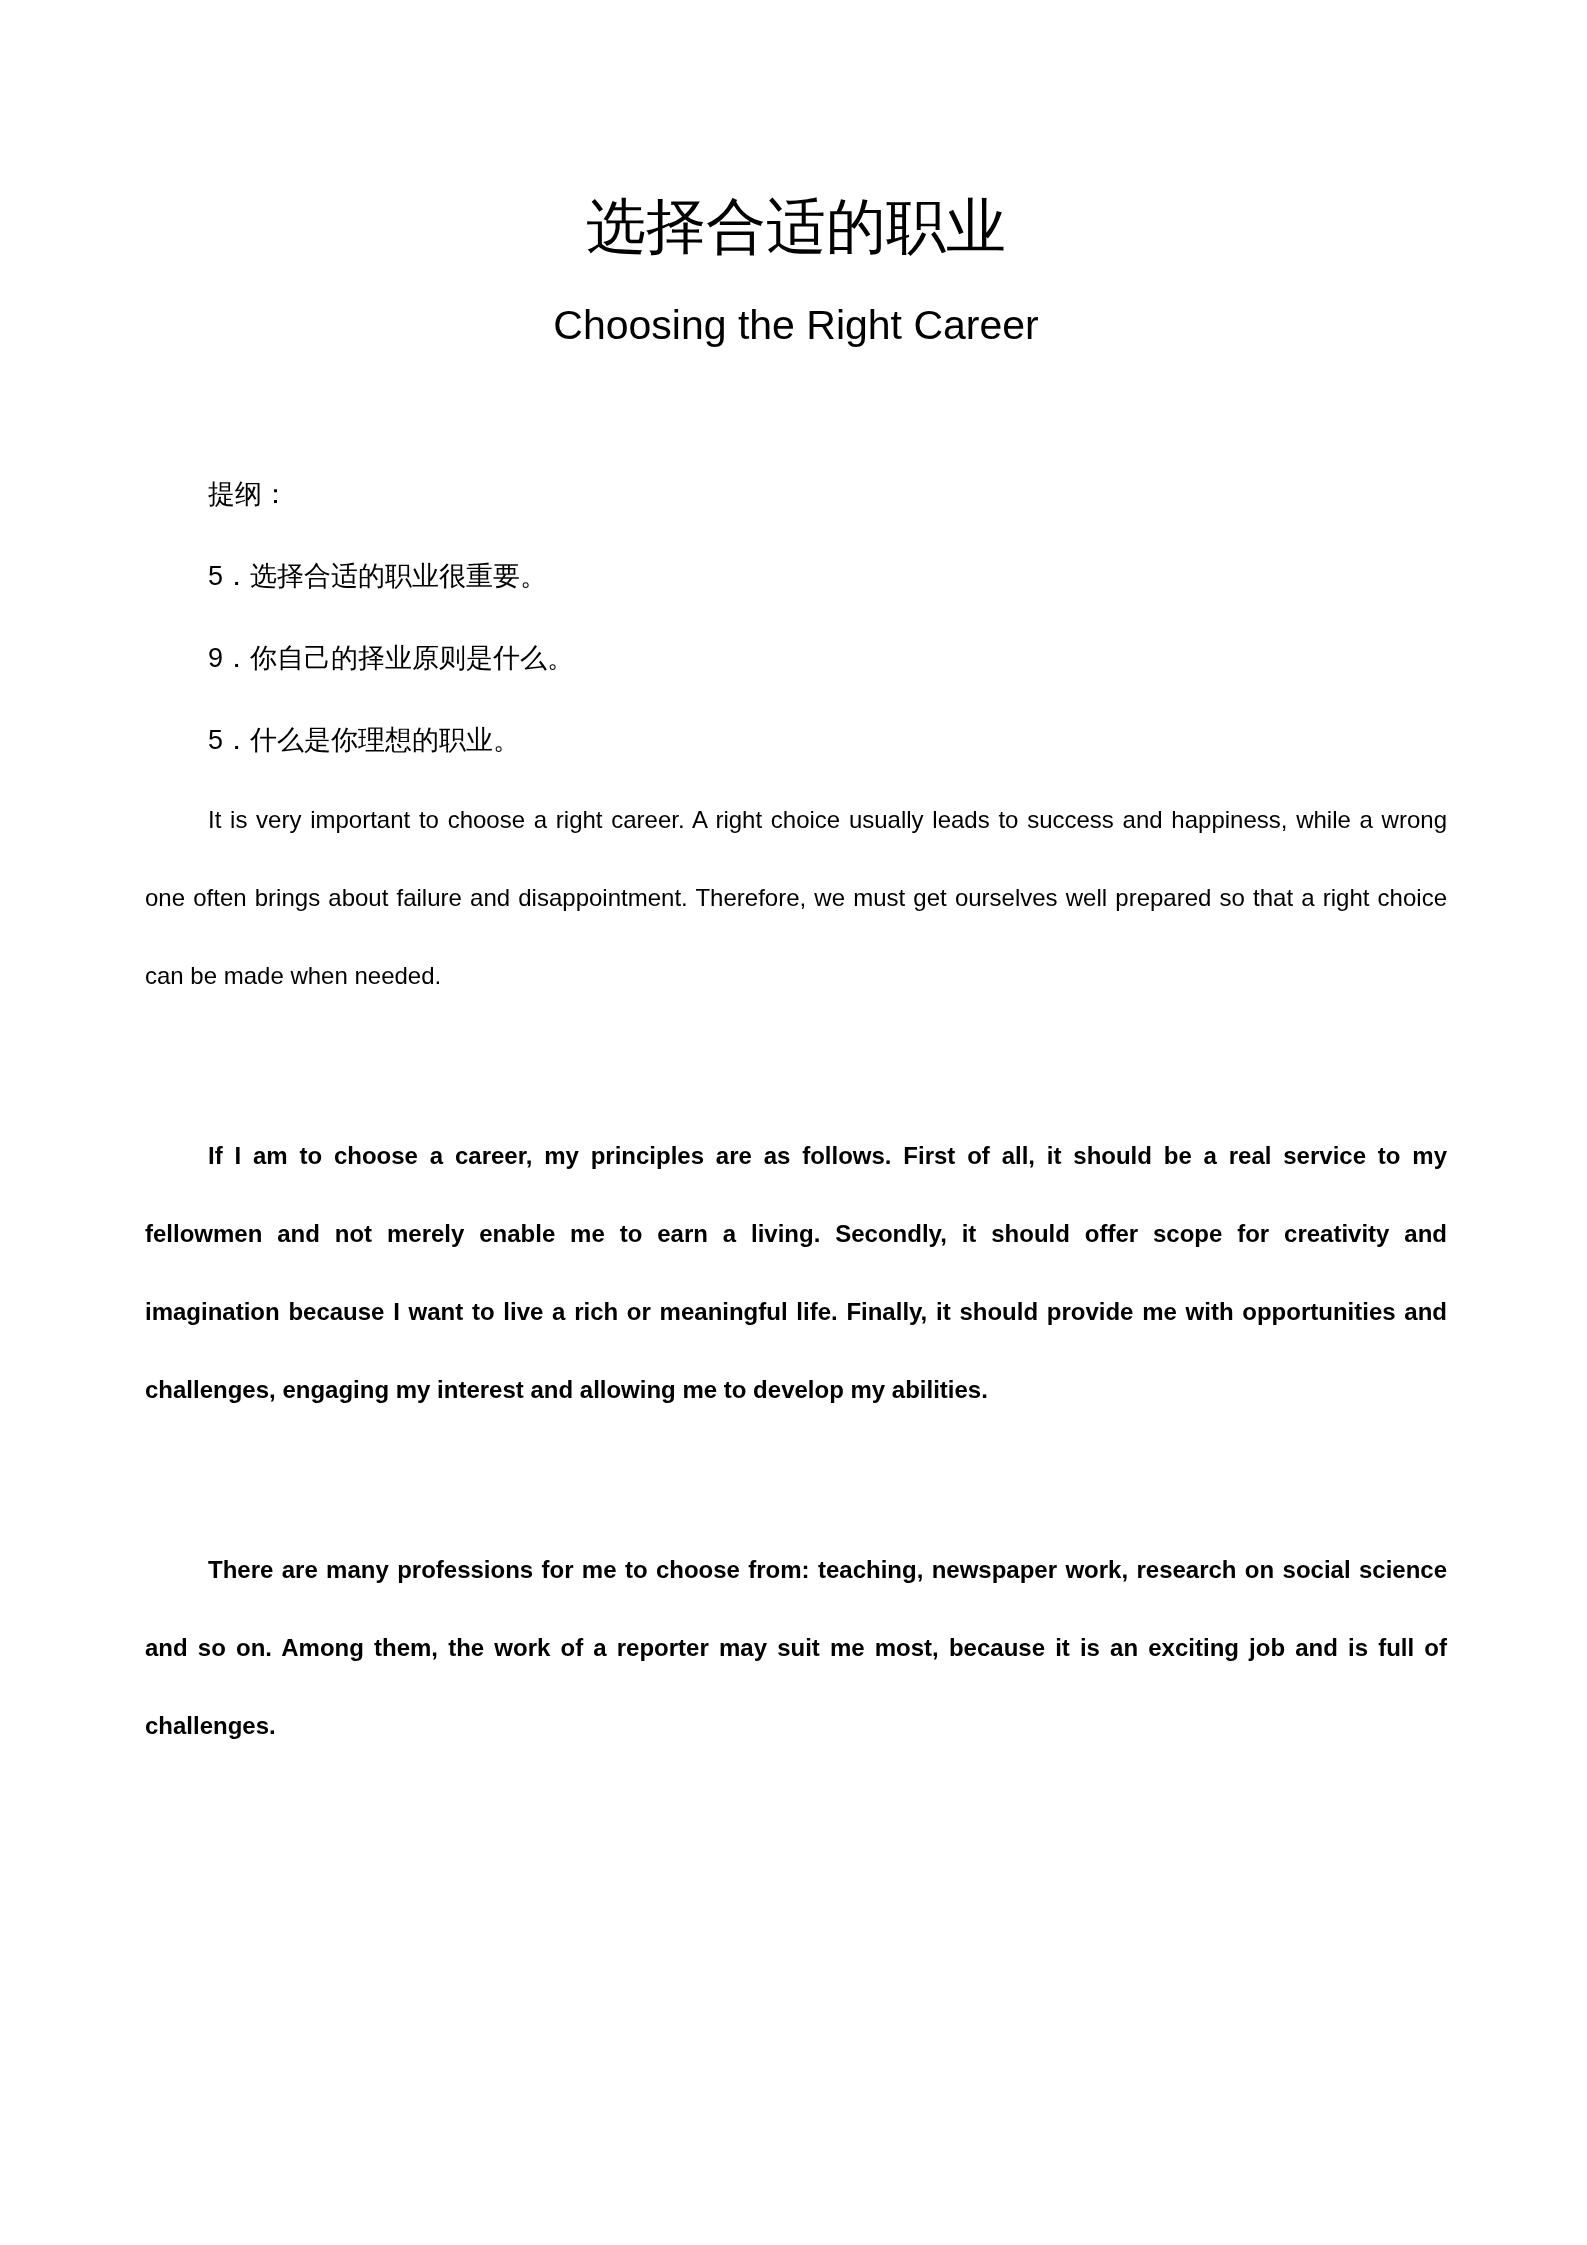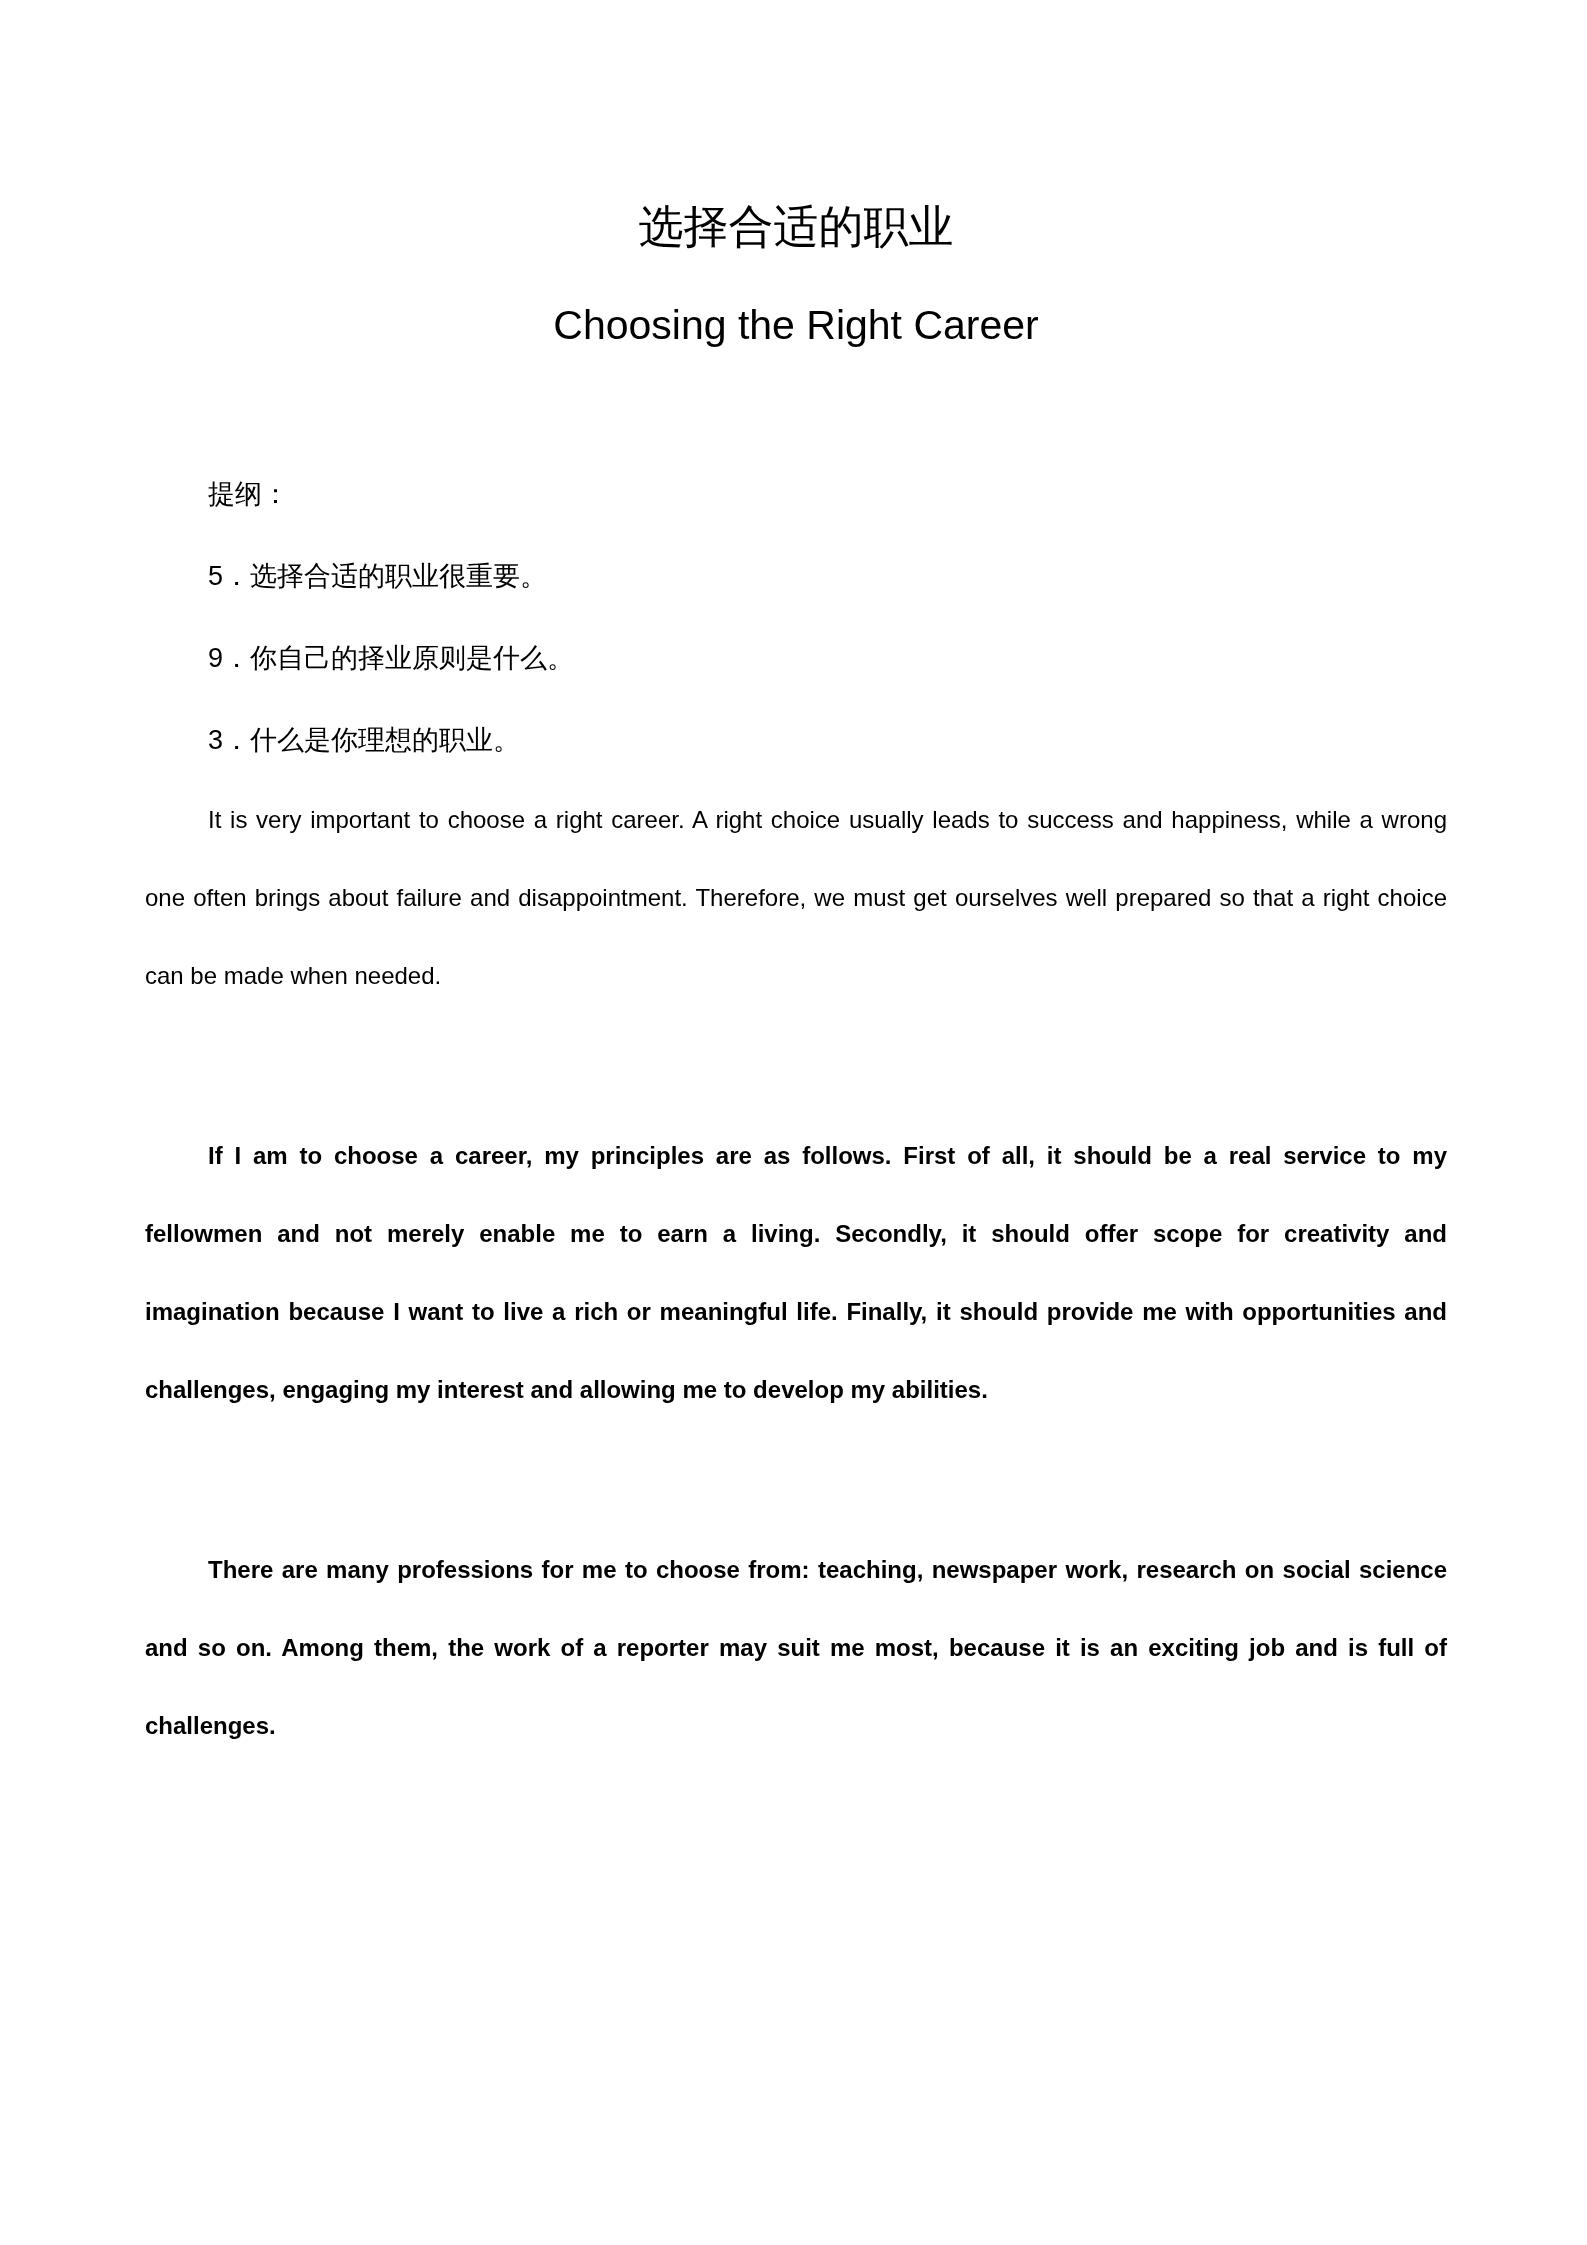--- a/index.html
+++ b/index.html
@@ -20,21 +20,21 @@
     padding: 196px 140px 0 145px;
     overflow: hidden;
     background: #ffffff;
   }
   .doc-title {
     text-align: center;
     font-weight: 400;
     margin: 0;
   }
   .doc-title.zh {
-    font-size: 45px;
+    font-size: 60px;
     line-height: 62px;
   }
   .doc-title.en {
     font-size: 41px;
     line-height: 62px;
     margin-top: 36px;
   }
   .outline {
     margin-top: 97px;
   }
@@ -64,21 +64,21 @@
 <div class="page">
 
   <h1 class="doc-title zh">选择合适的职业</h1>
 
   <h2 class="doc-title en">Choosing the Right Career</h2>
 
   <div class="outline">
     <p>提纲：</p>
     <p>5．选择合适的职业很重要。</p>
     <p>9．你自己的择业原则是什么。</p>
-    <p>3．什么是你理想的职业。</p>
+    <p>5．什么是你理想的职业。</p>
   </div>
 
   <div class="essay">
     <p>It is very important to choose a right career. A right choice usually leads to success and happiness, while a wrong one often brings about failure and disappointment. Therefore, we must get ourselves well prepared so that a right choice can be made when needed.</p>
     <p class="spaced">If I am to choose a career, my principles are as follows. First of all, it should be a real service to my fellowmen and not merely enable me to earn a living. Secondly, it should offer scope for creativity and imagination because I want to live a rich or meaningful life. Finally, it should provide me with opportunities and challenges, engaging my interest and allowing me to develop my abilities.</p>
     <p class="spaced">There are many professions for me to choose from: teaching, newspaper work, research on social science and so on. Among them, the work of a reporter may suit me most, because it is an exciting job and is full of challenges.</p>
   </div>
 
 </div>
 

